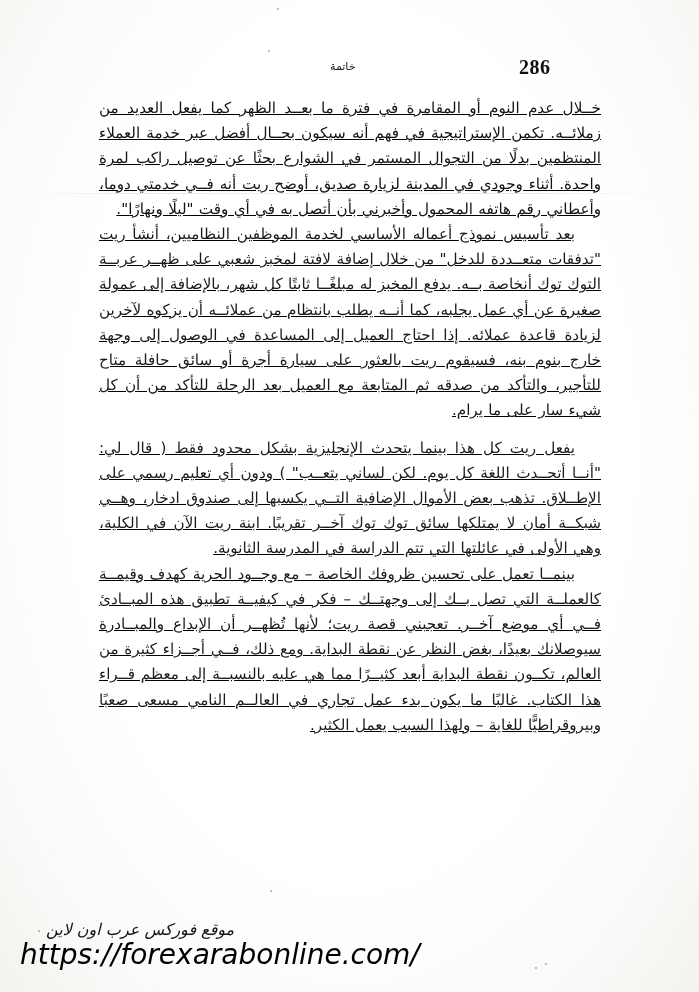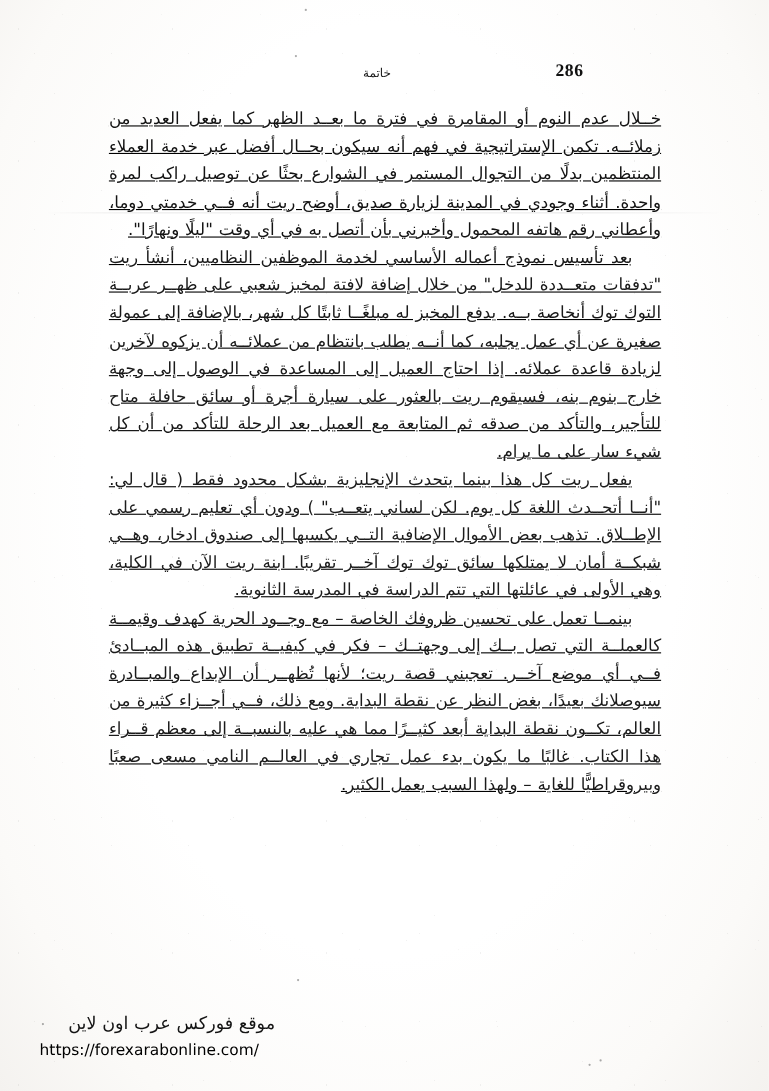--- a/index.html
+++ b/index.html
@@ -54,24 +54,24 @@
     top: 0;
     font-size: 11px;
     font-weight: normal;
     color: #1a1a1a;
     letter-spacing: 0px;
     direction: rtl;
     filter: blur(0.18px);
   }
   .folio {
     position: absolute;
-    left: 505px;
+    left: 519px;
     top: -4px;
     font-family: "Liberation Serif", "DejaVu Serif", serif;
-    font-size: 16px;
+    font-size: 20px;
     font-weight: bold;
     color: #111111;
     letter-spacing: 0.5px;
     filter: blur(0.15px);
     text-align: right;
   }
 
   
   .text-block {
     position: absolute;
@@ -93,21 +93,21 @@
     word-spacing: 0.5px;
     filter: blur(0.22px);
     text-rendering: geometricPrecision;
   }
   .para + .para { margin-top: 0px; }
   .para.indent { text-indent: 26px; }
 
   
   .para.p1 { color: #131313; }
   .para.p2 { color: #191919; }
-  .para.p3 { color: #1c1c1c; filter: blur(0.3px); }
+  .para.p3 { color: #1c1c1c; filter: blur(0.3px); margin-top: 12px; }
   .para.p4 { color: #1a1a1a; filter: blur(0.28px); }
 
   
   .scan-band {
     position: absolute;
     left: 40px;
     right: 40px;
     height: 1px;
     background: linear-gradient(to right,
         rgba(0,0,0,0) 0%,
@@ -115,37 +115,38 @@
         rgba(0,0,0,.10) 52%,
         rgba(0,0,0,.18) 78%,
         rgba(0,0,0,0) 100%);
     opacity: .55;
   }
   .scan-band.b1 { top: 193px; }
 
   
   .watermark {
     position: absolute;
-    left: 36px;
+    left: 20px;
     top: 920px;
     width: 420px;
     text-align: left;
+    font-style: italic;
   }
   .wm-arabic {
     direction: rtl;
     font-size: 16px;
     color: #141414;
     line-height: 20px;
     margin: 0 0 2px 26px;
     white-space: nowrap;
   }
   .wm-url {
     direction: ltr;
     font-family: "DejaVu Sans", "Liberation Sans", sans-serif;
-    font-size: 14px;
+    font-size: 28px;
     color: #000000;
     line-height: 26px;
     margin: 0;
     white-space: nowrap;
   }
 
   
   .speck {
     position: absolute;
     width: 2px;

